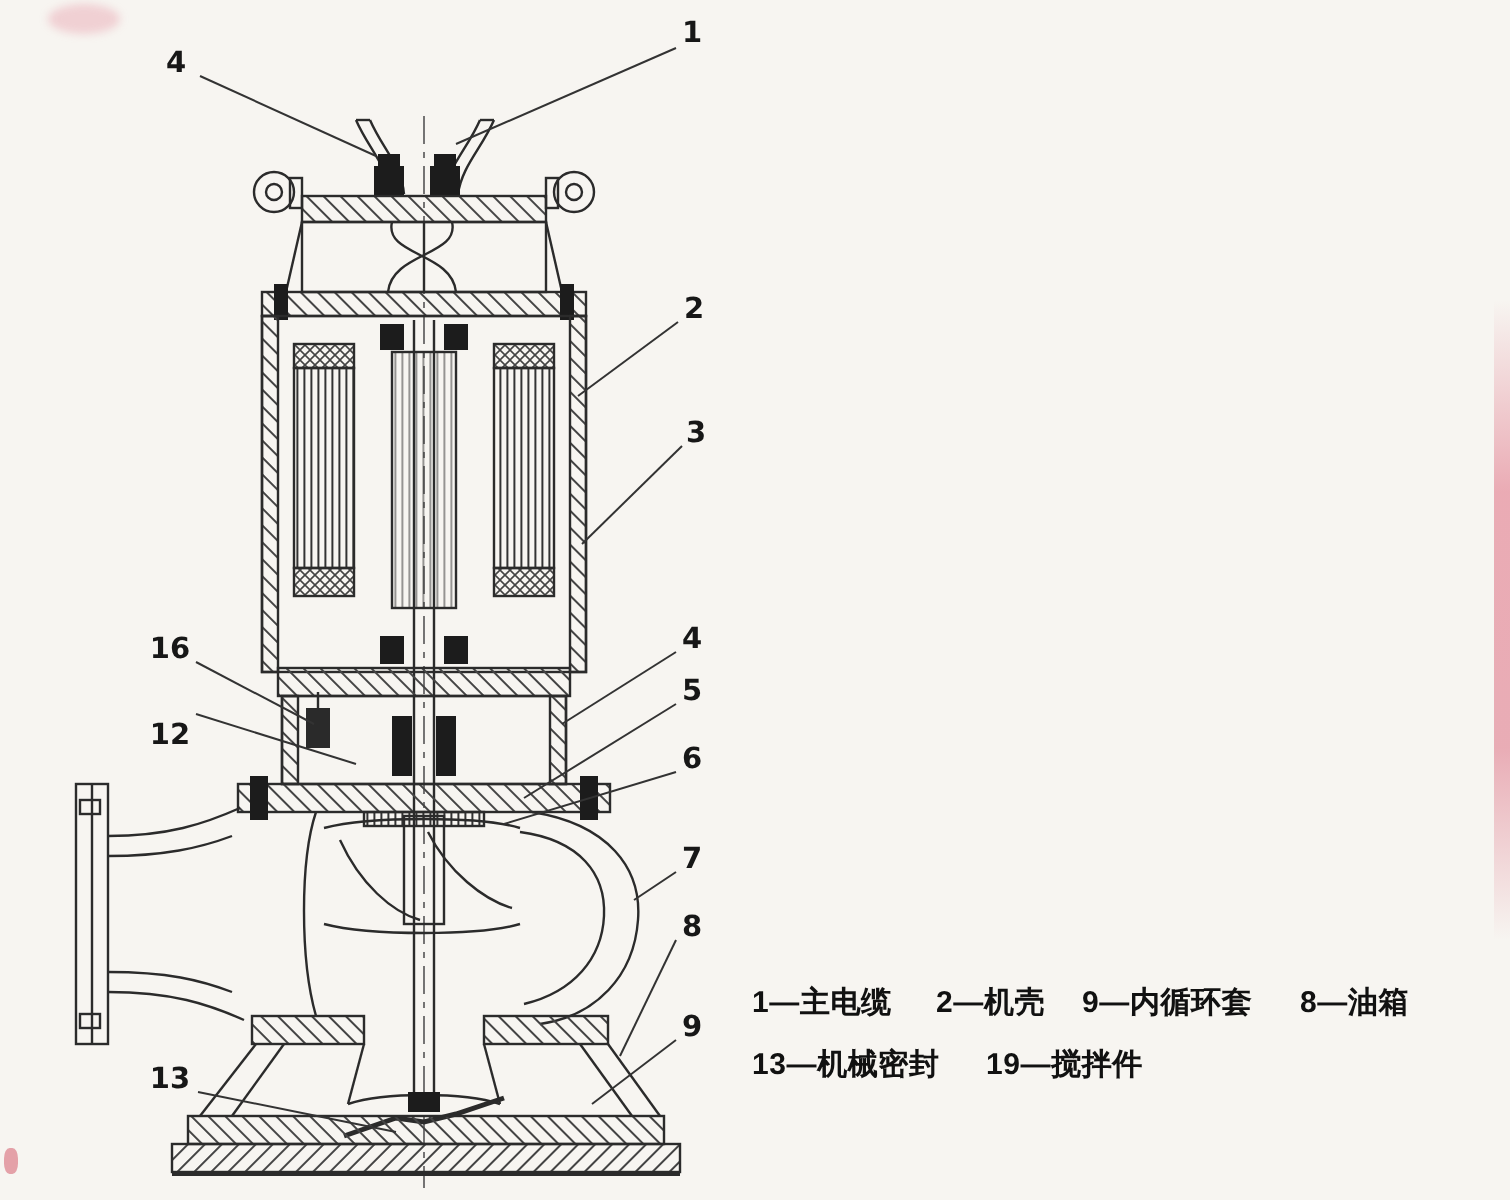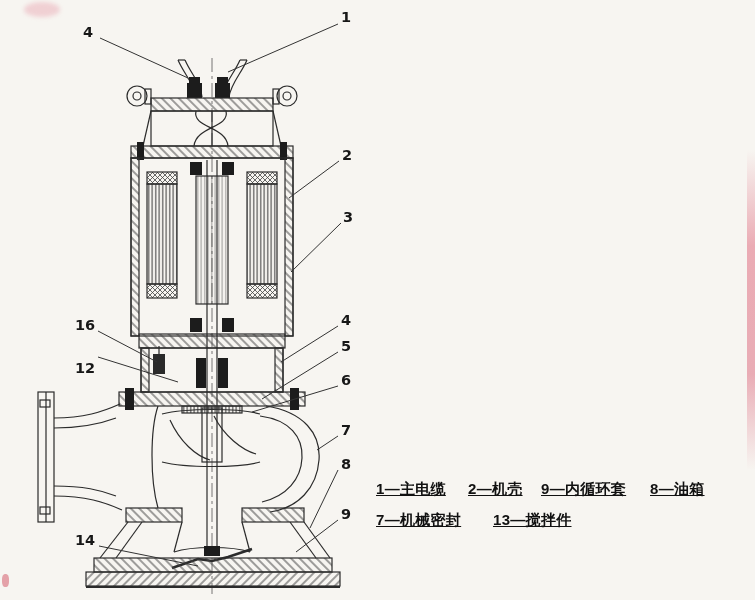--- a/index.html
+++ b/index.html
@@ -4,21 +4,21 @@
 <style>
   html,body{margin:0;padding:0;background:#e9e7e3;}
   .stage{position:relative;width:755px;height:600px;background:#f7f5f1;overflow:hidden;
          font-family:"Liberation Sans","DejaVu Sans",sans-serif;}
   svg{position:absolute;left:0;top:0;}
   .callout{position:absolute;transform:translate(-50%,-50%);font-size:14.5px;font-weight:700;
            color:#171717;font-family:"DejaVu Sans","Liberation Sans",sans-serif;}
   .legend{position:absolute;left:376px;top:476px;width:376px;color:#111;
           font-size:15px;font-weight:700;letter-spacing:.3px;}
   .legend-row{position:relative;height:31px;}
-  .legend-item{position:absolute;top:4px;white-space:nowrap;text-decoration:underline;}
+  .legend-item{position:absolute;top:16px;white-space:nowrap;}
   .artifact{position:absolute;pointer-events:none;}
   .artifact.right-strip{left:747px;top:150px;width:8px;height:320px;
     background:linear-gradient(to bottom,rgba(224,110,130,0),rgba(224,110,130,.55) 30%,rgba(219,100,122,.5) 70%,rgba(224,110,130,0));}
   .artifact.top-smudge{left:24px;top:2px;width:36px;height:15px;background:rgba(226,130,150,.32);
     border-radius:50%;filter:blur(2px);}
   .artifact.bottom-dot{left:2px;top:574px;width:7px;height:13px;background:rgba(205,60,80,.45);border-radius:40%;}
 </style>
 </head>
 <body>
 
@@ -222,32 +222,32 @@
   <span class="callout" style="left:348px;top:217px">3</span>
   <span class="callout" style="left:346px;top:320px">4</span>
   <span class="callout" style="left:346px;top:346px">5</span>
   <span class="callout" style="left:346px;top:380px">6</span>
   <span class="callout" style="left:346px;top:430px">7</span>
   <span class="callout" style="left:346px;top:464px">8</span>
   <span class="callout" style="left:346px;top:514px">9</span>
   <span class="callout" style="left:88px;top:32px">4</span>
   <span class="callout" style="left:85px;top:325px">16</span>
   <span class="callout" style="left:85px;top:368px">12</span>
-  <span class="callout" style="left:85px;top:540px">14</span>
+  <span class="callout" style="left:85px;top:540px">13</span>
 
   <div class="legend">
     <div class="legend-row">
       <span class="legend-item" style="left:0">1—主电缆</span>
       <span class="legend-item" style="left:92px">2—机壳</span>
       <span class="legend-item" style="left:165px">9—内循环套</span>
       <span class="legend-item" style="left:274px">8—油箱</span>
     </div>
     <div class="legend-row">
-      <span class="legend-item" style="left:0">7—机械密封</span>
-      <span class="legend-item" style="left:117px">13—搅拌件</span>
+      <span class="legend-item" style="left:0">13—机械密封</span>
+      <span class="legend-item" style="left:117px">19—搅拌件</span>
     </div>
   </div>
 
   <div class="artifact right-strip"></div>
   <div class="artifact top-smudge"></div>
   <div class="artifact bottom-dot"></div>
 
 </div>
 
 </body></html>

